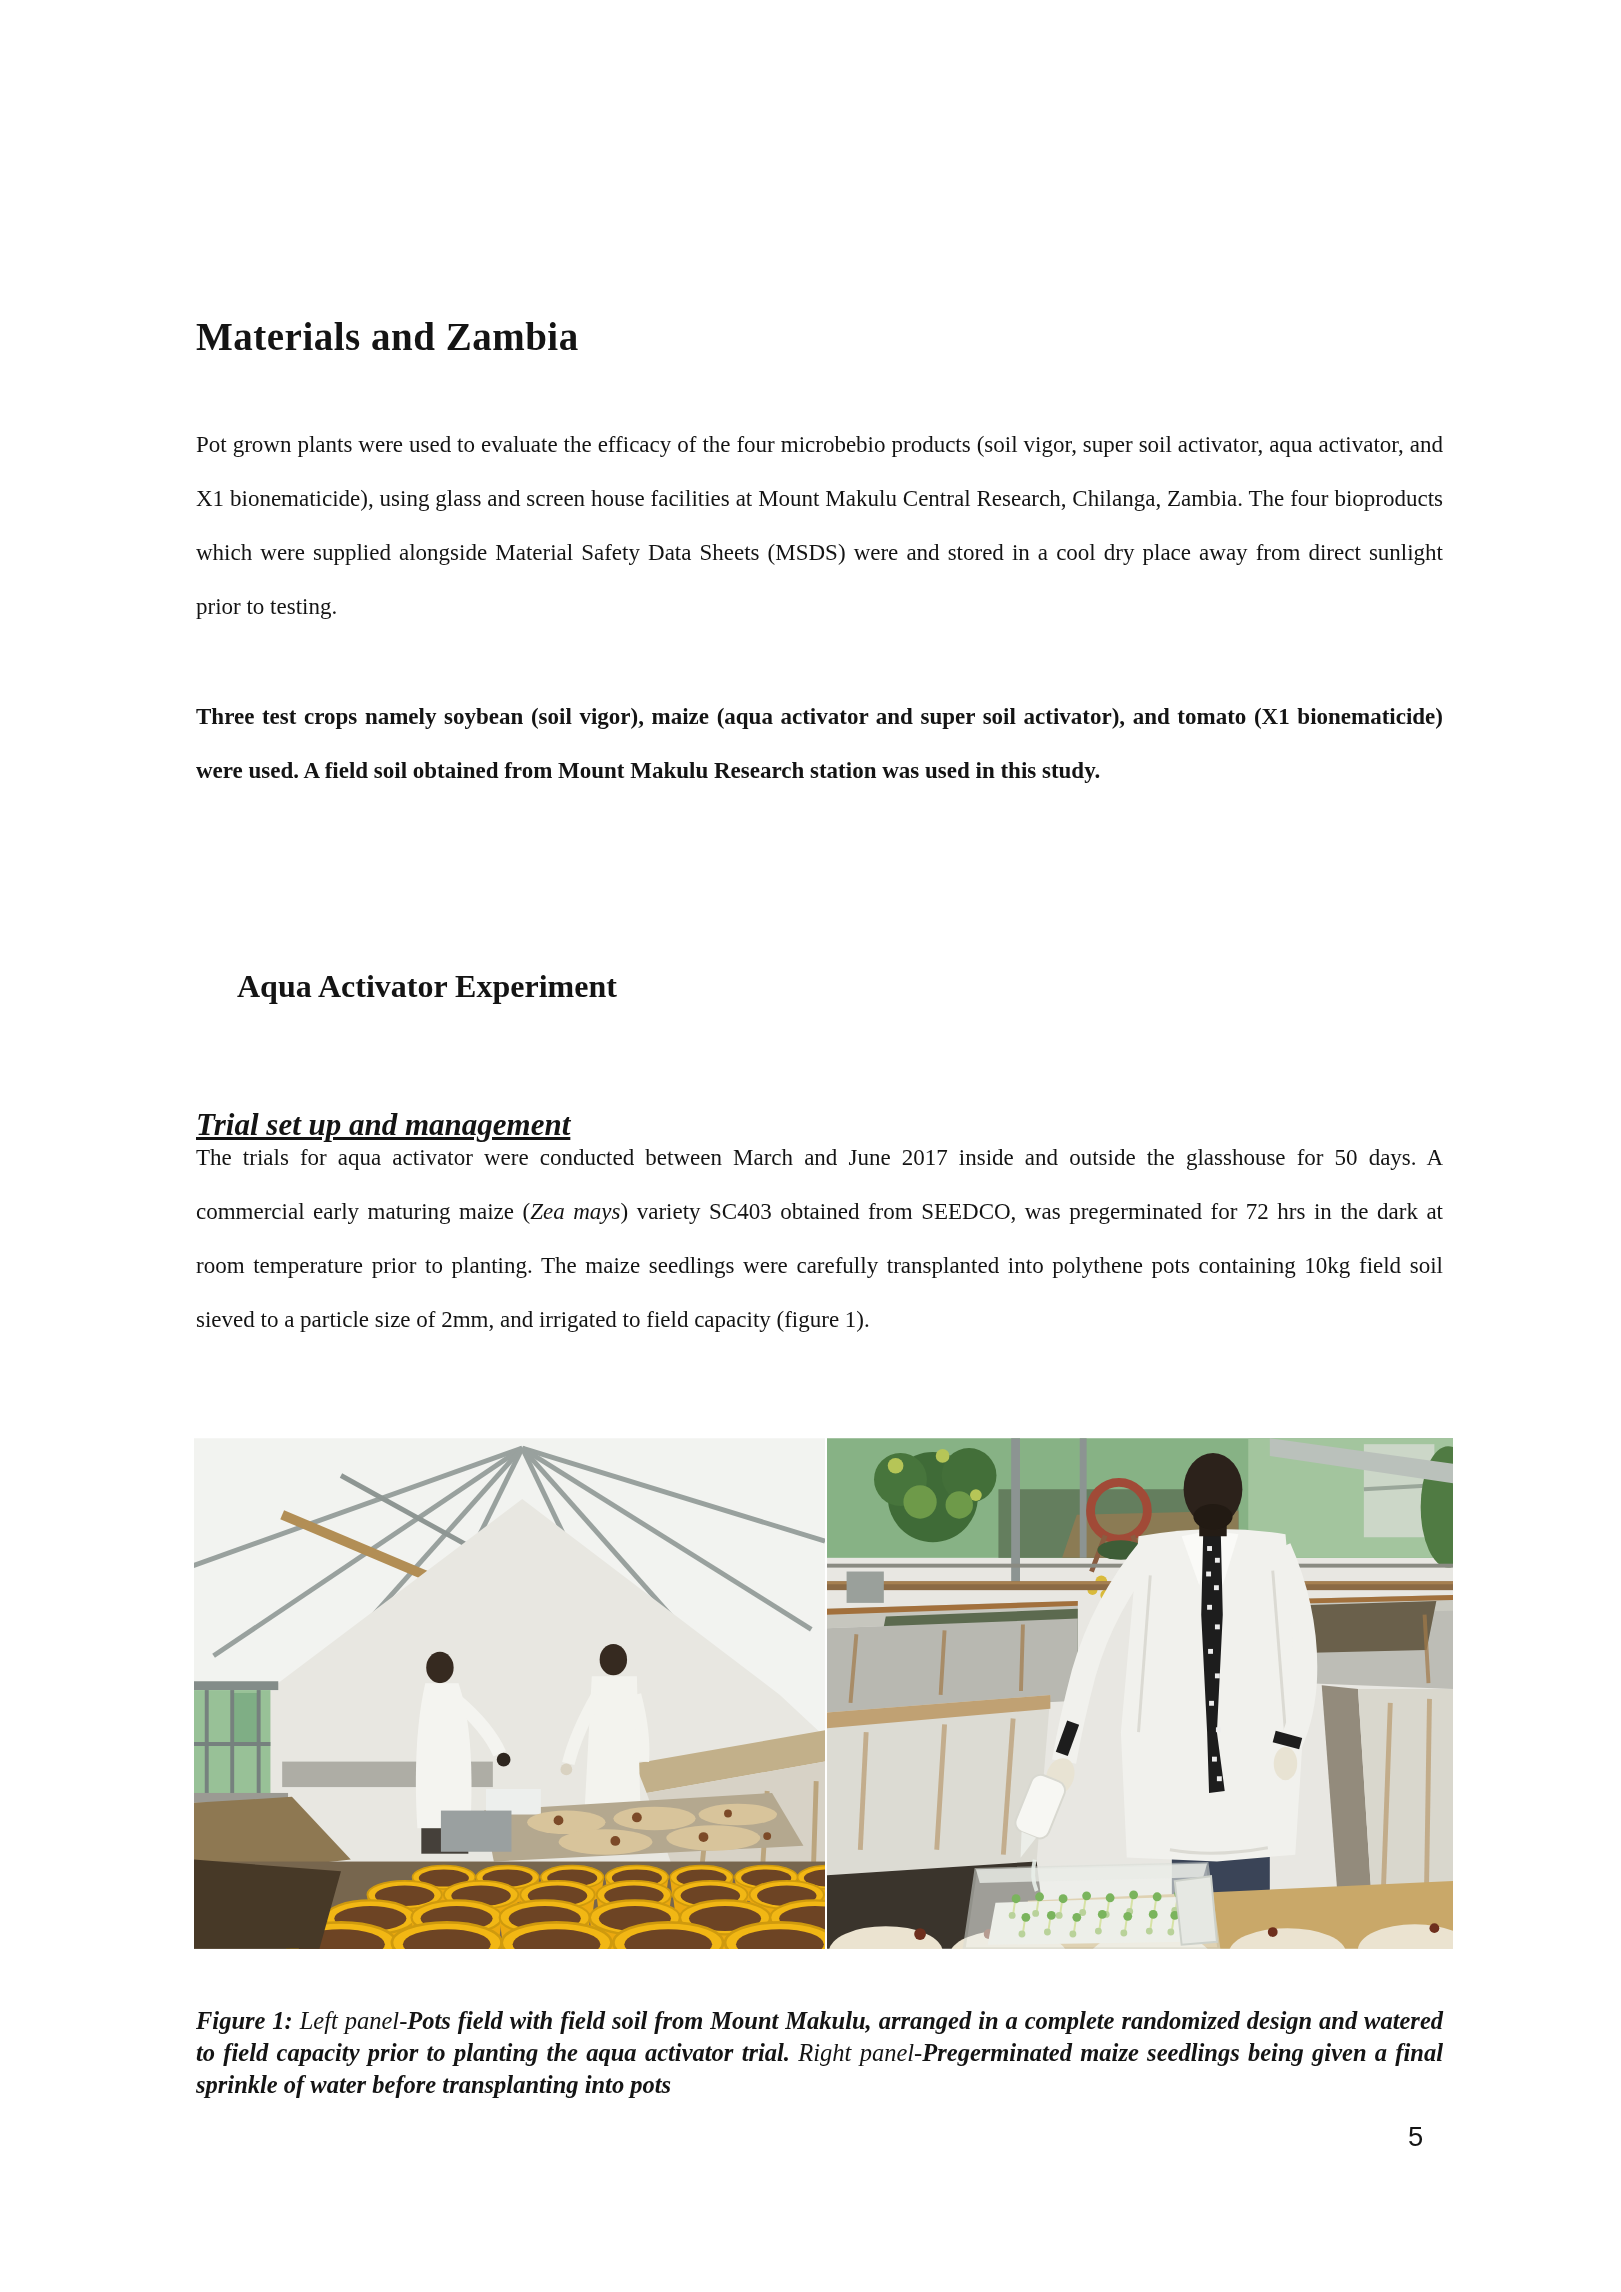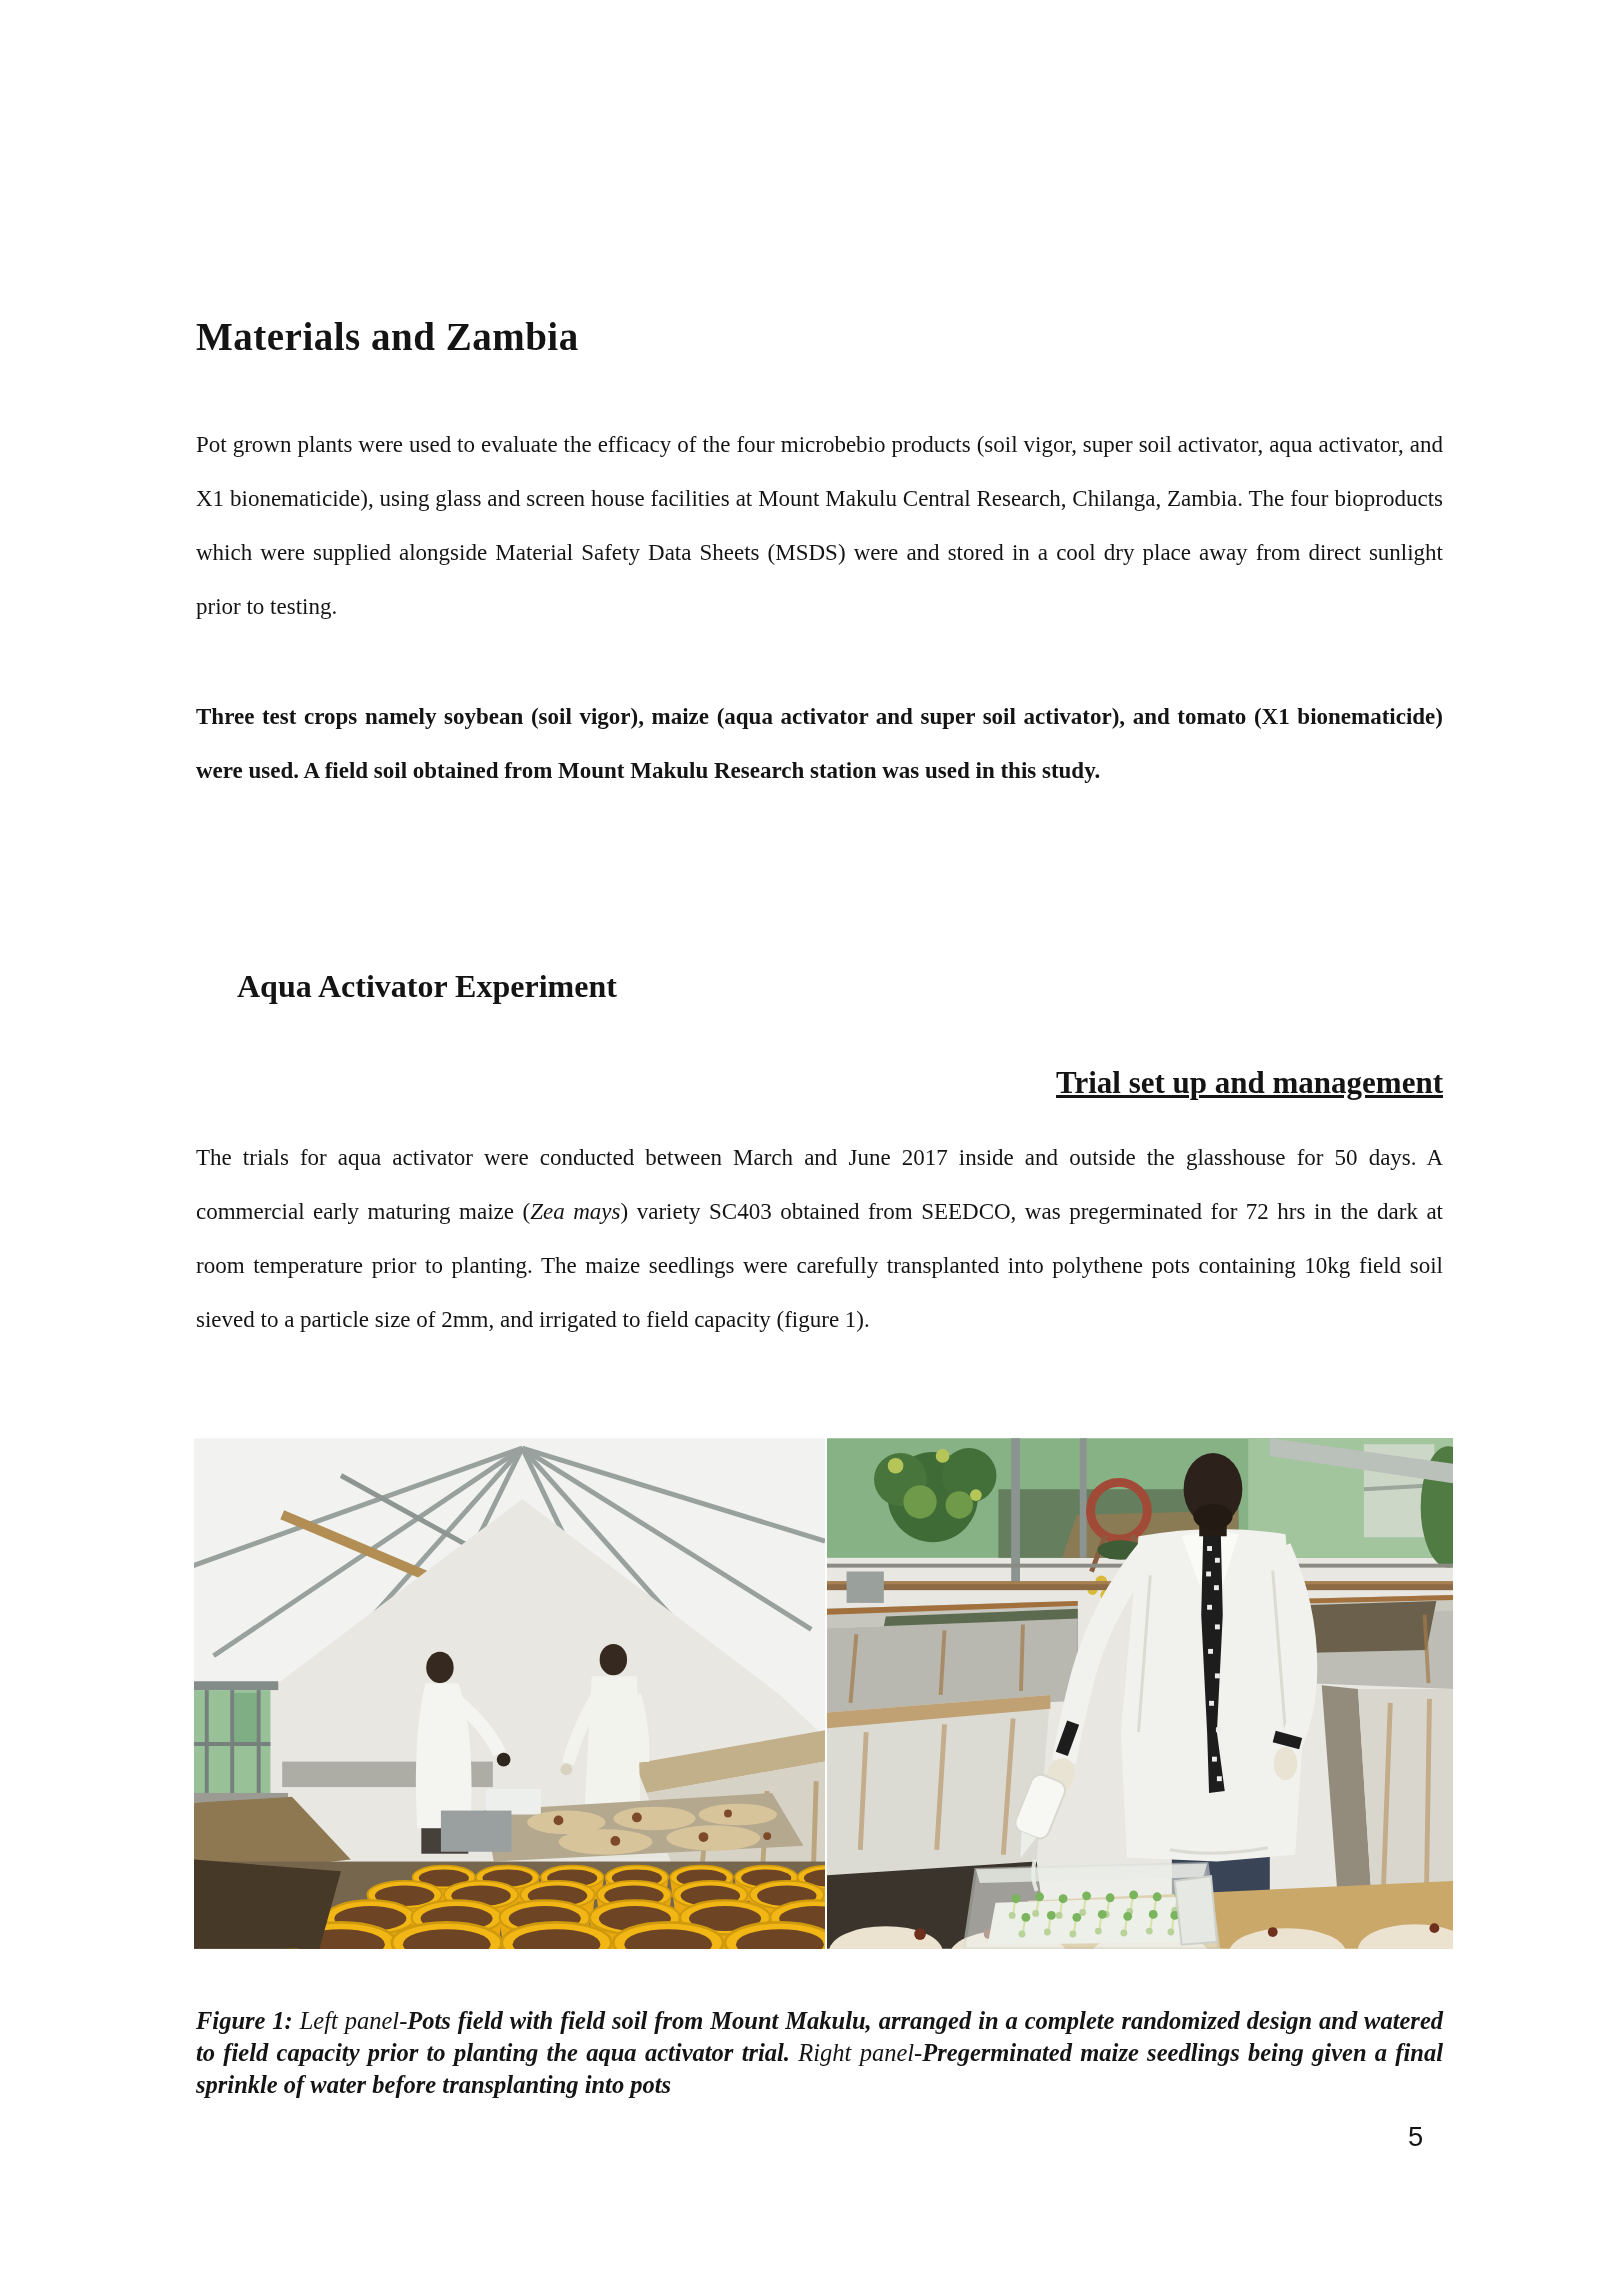--- a/index.html
+++ b/index.html
@@ -21,22 +21,22 @@
     text-align:justify;
   }
   .p1{top:395px;}
   .p2{top:667px;font-weight:bold;}
   .p3{top:1108px;}
   .h2{
     position:absolute;left:196px;top:941px;width:1247px;
     font-size:32px;font-weight:bold;margin-left:41px;
   }
   .h3{
-    position:absolute;left:196px;top:1034px;width:1247px;
-    font-size:31px;text-decoration:underline;text-align:right;
+    position:absolute;left:196px;top:1076px;width:1247px;
+    font-size:31px;font-style:italic;text-decoration:underline;
   }
   .italic{font-style:italic;}
   .figure-row{
     position:absolute;left:194px;top:1438px;
     display:flex;gap:2px;
   }
   .caption{
     position:absolute;left:196px;top:1980px;width:1247px;
     font-size:24.5px;line-height:32px;
     font-style:italic;font-weight:bold;

